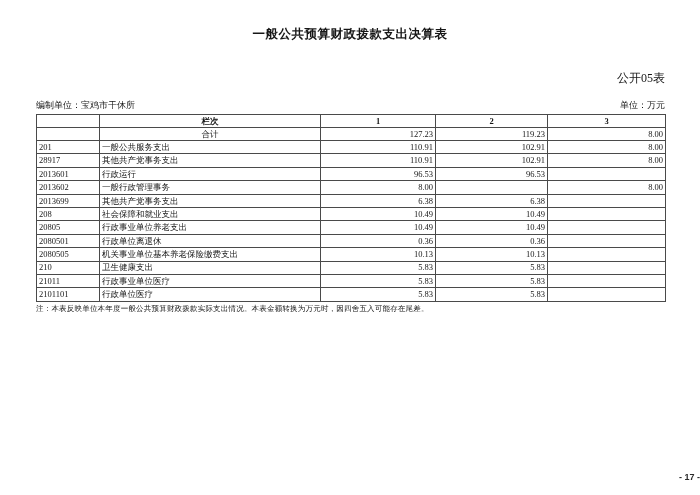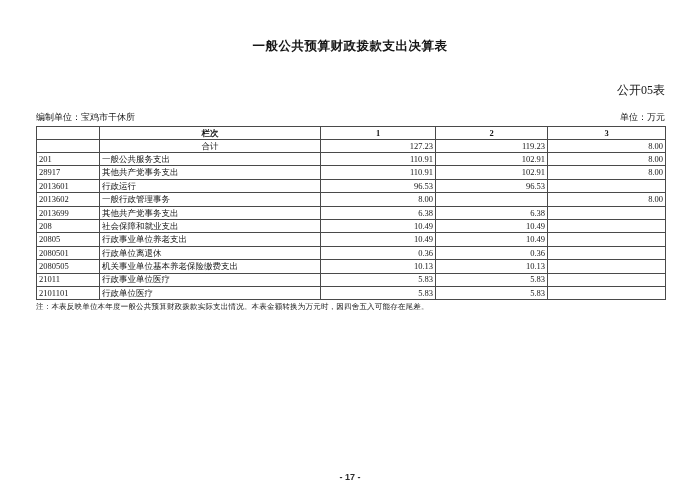--- a/index.html
+++ b/index.html
@@ -5,21 +5,21 @@
   html,body { margin:0; padding:0; }
   body {
     width:700px; height:495px; background:#ffffff;
     font-family:"Liberation Serif","DejaVu Serif",serif;
     color:#161616;
     -webkit-font-smoothing:antialiased;
   }
   .page { position:relative; width:700px; height:495px; overflow:hidden; }
 
   .doc-title {
-    margin:0; padding-top:38px;
+    margin:0; padding-top:26px;
     text-align:center;
     font-size:12.5px; font-weight:bold; letter-spacing:0.5px;
   }
   .table-code {
     margin:27px 35px 0 0;
     text-align:right; font-size:12px;
   }
   .meta-row {
     display:flex; justify-content:space-between; align-items:flex-end;
     margin:12px 35px 2px 36px;
@@ -50,21 +50,21 @@
   
   td.no-r { border-right:none; }
   td.no-l { border-left:none; }
 
   .note {
     margin:2px 0 0 36px;
     font-size:7.5px; letter-spacing:0.2px;
   }
   .page-number {
     position:absolute; left:0; bottom:13px; width:700px;
-    text-align:center; font-size:9px; color:#2b2b2b;
+    text-align:right; font-size:9px; color:#2b2b2b;
     font-family:"Liberation Sans","DejaVu Sans",sans-serif; font-weight:bold;
   }
 </style>
 </head>
 <body>
 
 <div class="page">
 
   <h1 class="doc-title">一般公共预算财政拨款支出决算表</h1>
 
@@ -157,20 +157,27 @@
         <td class="cell-num"></td>
       </tr>
       <tr class="data-row">
         <td class="cell-code">2080505</td>
         <td class="cell-name">机关事业单位基本养老保险缴费支出</td>
         <td class="cell-num">10.13</td>
         <td class="cell-num">10.13</td>
         <td class="cell-num"></td>
       </tr>
       <tr class="data-row">
+        <td class="cell-code">210</td>
+        <td class="cell-name">卫生健康支出</td>
+        <td class="cell-num">5.83</td>
+        <td class="cell-num">5.83</td>
+        <td class="cell-num"></td>
+      </tr>
+      <tr class="data-row">
         <td class="cell-code">21011</td>
         <td class="cell-name">行政事业单位医疗</td>
         <td class="cell-num">5.83</td>
         <td class="cell-num">5.83</td>
         <td class="cell-num"></td>
       </tr>
       <tr class="data-row">
         <td class="cell-code">2101101</td>
         <td class="cell-name">行政单位医疗</td>
         <td class="cell-num">5.83</td>

